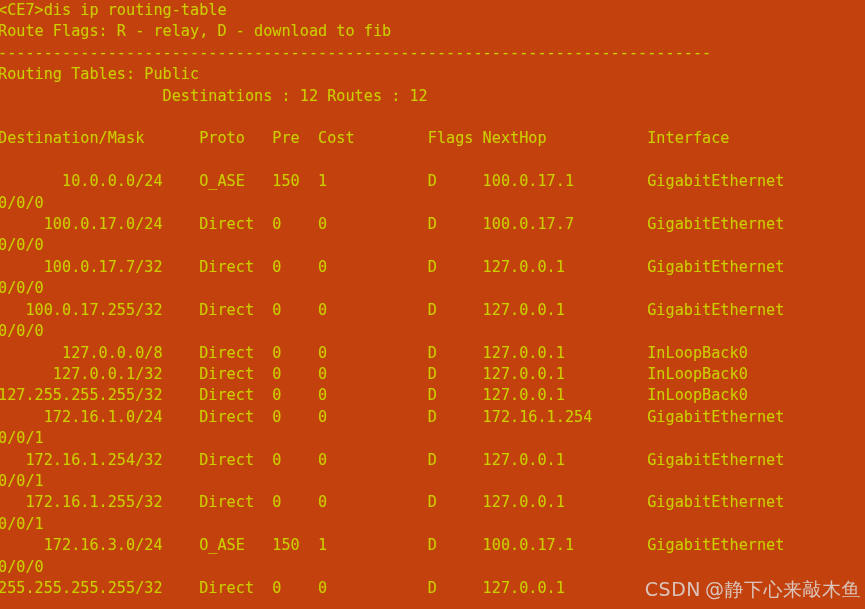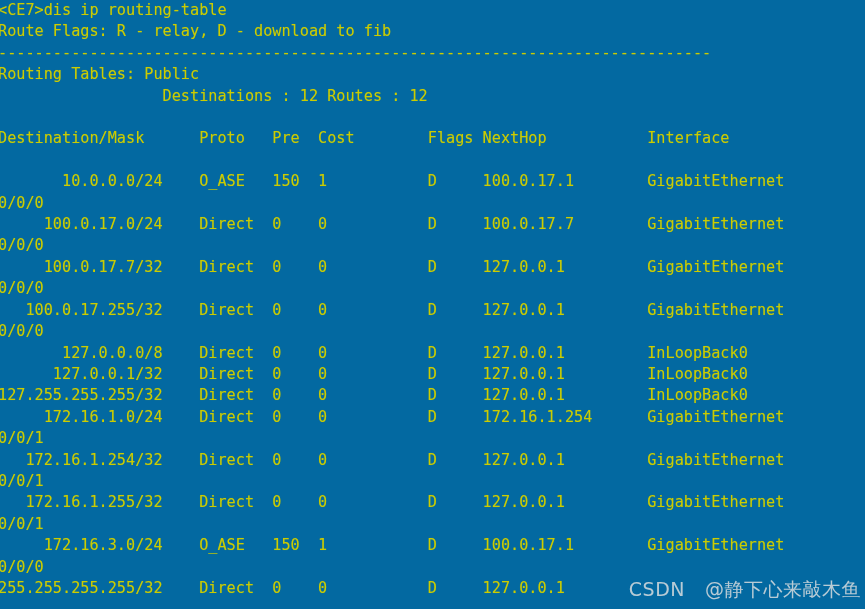--- a/index.html
+++ b/index.html
@@ -11,21 +11,21 @@
   body {
     width: 865px;
     height: 609px;
     overflow: hidden;
     font-family: "DejaVu Sans Mono", "Liberation Mono", monospace;
   }
   #terminal {
     position: relative;
     width: 865px;
     height: 609px;
-    background: #0369a1;
+    background: #c2410c;
     overflow: hidden;
   }
   #console-output {
     position: absolute;
     top: 0;
     left: 0;
     margin: 0;
     padding: 0;
     font-family: "DejaVu Sans Mono", "Liberation Mono", monospace;
     font-size: 15.2px;
@@ -41,21 +41,21 @@
     position: absolute;
     right: 4px;
     bottom: 6px;
     font-family: "DejaVu Sans", "Liberation Sans", sans-serif;
     font-size: 19px;
     color: rgba(224, 224, 224, 0.82);
     white-space: nowrap;
     pointer-events: none;
     letter-spacing: 0.5px;
   }
-  .watermark .wm-brand { margin-right: 20px; }
+  .watermark .wm-brand { margin-right: 4px; }
 </style>
 </head>
 <body>
 
 <div id="terminal">
   <pre id="console-output">&lt;CE7&gt;dis ip routing-table
 Route Flags: R - relay, D - download to fib
 ------------------------------------------------------------------------------
 Routing Tables: Public
                   Destinations : 12 Routes : 12

